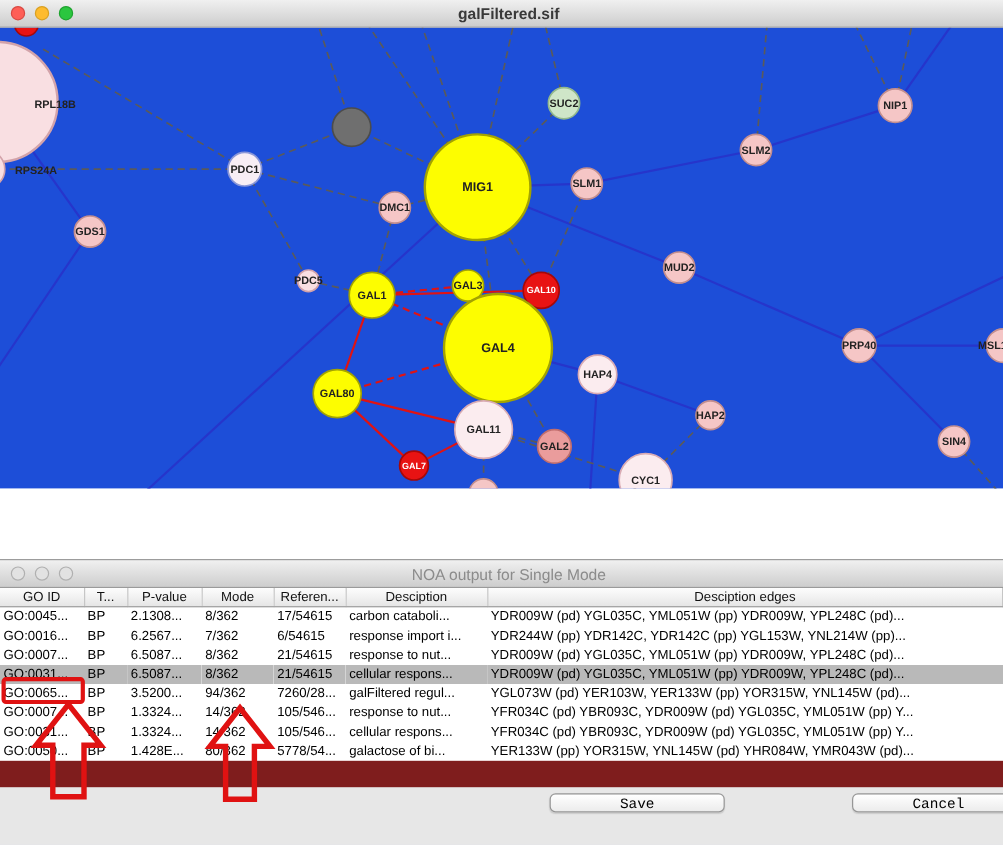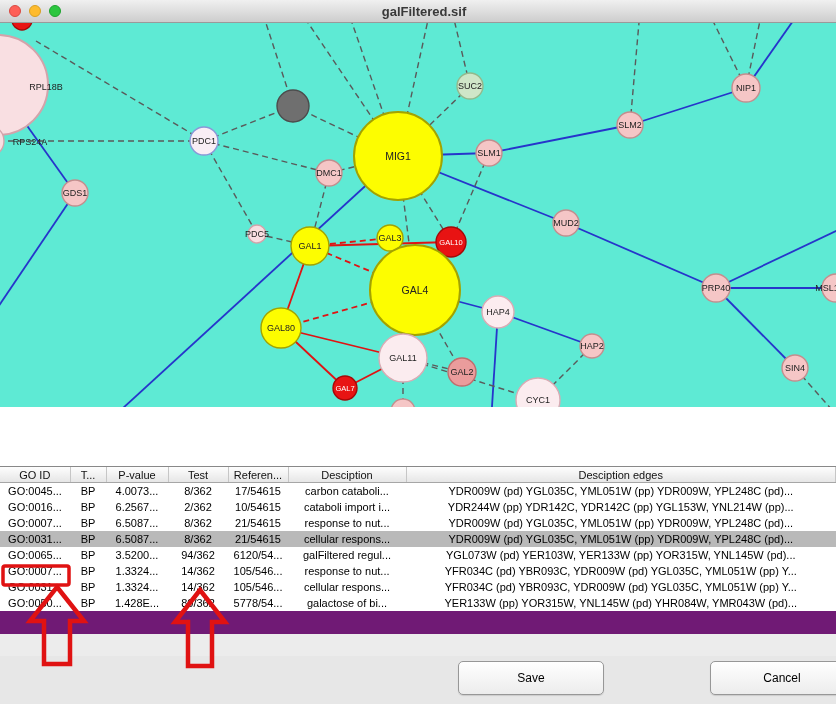--- a/index.html
+++ b/index.html
@@ -14,38 +14,38 @@
     border-bottom:1px solid #9a9a9a;position:relative;display:flex;align-items:center;}
   .traffic{display:flex;gap:8px;padding-left:9px;z-index:2;}
   .light{width:12px;height:12px;border-radius:50%;box-sizing:border-box;}
   .light.red{background:#fe5f57;border:1px solid #d94942;}
   .light.yellow{background:#febb2e;border:1px solid #d9a022;}
   .light.green{background:#2bc63f;border:1px solid #1ea32f;}
   .light.inactive{background:#e2e2e2;border:1px solid #b0b0b0;}
   .titletext{position:absolute;left:0;right:0;text-align:center;font-size:13px;
     font-weight:bold;color:#393939;pointer-events:none;margin-left:12px;}
   .titletext.dim{font-weight:normal;color:#8b8b8b;}
-  .canvas-wrap{height:384px;background:#5eead4;overflow:hidden;}
+  .canvas-wrap{height:384px;background:#1d4ed8;overflow:hidden;font-weight:bold;}
   svg text{user-select:none;}
 
   
   .window-bottom{position:absolute;top:466px;left:0;width:836px;height:238px;
     background:#ececec;border-top:1px solid #888;}
-  .content{height:167px;background:#701a75;overflow:hidden;text-align:center;}
+  .content{height:167px;background:#7f1d1d;overflow:hidden;}
   table.noa{border-collapse:collapse;table-layout:fixed;width:836px;font-size:11px;background:#fff;}
   table.noa th{height:15px;background:linear-gradient(#fdfdfd,#e6e6e6);
     border-right:1px solid #c6c6c6;border-bottom:1px solid #a6a6a6;
     font-weight:normal;font-size:11px;padding:0 2px;white-space:nowrap;overflow:hidden;color:#111;}
   table.noa td{height:16px;padding:0 3px;white-space:nowrap;overflow:hidden;
     color:#000;font-size:11px;}
   table.noa tr.selected td{background:#b9b9b9;}
   .button-bar{position:absolute;left:0;bottom:0;width:836px;height:49px;background:#e7e7e7;}
-  .mac-btn{position:absolute;top:5px;height:34px;border:1px solid #979797;border-radius:5px;
+  .mac-btn{position:absolute;top:5px;height:16px;border:1px solid #979797;border-radius:5px;
     background:linear-gradient(#ffffff,#ececec);font-size:12px;color:#000;
-    font-family:Liberation Sans, sans-serif;box-shadow:0 1px 1px rgba(0,0,0,.12);cursor:default;}
+    font-family:Liberation Mono, monospace;box-shadow:0 1px 1px rgba(0,0,0,.12);cursor:default;}
   .mac-btn.save{left:458px;width:146px;}
   .mac-btn.cancel{left:710px;width:144px;}
 
   
   .overlay{position:absolute;top:0;left:0;width:836px;height:704px;
     pointer-events:none;z-index:50;}
 </style>
 </head>
 <body>
 
@@ -171,60 +171,68 @@
         <text x="403" y="388" text-anchor="middle" dominant-baseline="central" font-size="9" fill="#222">GCY1</text>
         <circle cx="538" cy="377" r="22" fill="#fbecef" stroke="#d9abb4" stroke-width="1.4"></circle>
         <text x="538" y="377" text-anchor="middle" dominant-baseline="central" font-size="9" fill="#222">CYC1</text>
         <circle cx="490" cy="415" r="13" fill="#f5c6c6" stroke="#c38e8e" stroke-width="1.4"></circle>
         <text x="490" y="415" text-anchor="middle" dominant-baseline="central" font-size="9" fill="#222">HAP3</text>
       </svg>
   </div>
 </div>
 
 <div class="window-bottom">
+  <div class="titlebar">
+    <div class="traffic">
+      <span class="light inactive"></span>
+      <span class="light inactive"></span>
+      <span class="light inactive"></span>
+    </div>
+    <div class="titletext dim">NOA output for Single Mode</div>
+  </div>
 
   <div class="content">
     <table class="noa">
       <colgroup>
         <col style="width:70px">
           <col style="width:36px">
           <col style="width:62px">
         <col style="width:60px">
           <col style="width:60px">
           <col style="width:118px">
           <col>
       </colgroup>
       <thead>
           <tr>
             <th>GO ID</th>
             <th>T...</th>
             <th>P-value</th>
-            <th>Test</th>
+            <th>Mode</th>
             <th>Referen...</th>
             <th>Desciption</th>
             <th>Desciption edges</th>
           </tr>
         </thead>
       <tbody>
           <tr>
             <td>GO:0045...</td>
             <td>BP</td>
-            <td>4.0073...</td>
+            <td>2.1308...</td>
             <td>8/362</td>
             <td>17/54615</td>
             <td>carbon cataboli...</td>
             <td>YDR009W (pd) YGL035C, YML051W (pp) YDR009W, YPL248C (pd)...</td>
           </tr>
           <tr>
             <td>GO:0016...</td>
             <td>BP</td>
             <td>6.2567...</td>
-            <td>2/362</td>
-            <td>10/54615</td>
-            <td>cataboli import i...</td>
+            <td>7/362</td>
+            <td>6/54615</td>
+            <td>response import i...</td>
             <td>YDR244W (pp) YDR142C, YDR142C (pp) YGL153W, YNL214W (pp)...</td>
           </tr>
           <tr>
             <td>GO:0007...</td>
             <td>BP</td>
             <td>6.5087...</td>
             <td>8/362</td>
             <td>21/54615</td>
             <td>response to nut...</td>
             <td>YDR009W (pd) YGL035C, YML051W (pp) YDR009W, YPL248C (pd)...</td>
@@ -236,21 +244,21 @@
             <td>8/362</td>
             <td>21/54615</td>
             <td>cellular respons...</td>
             <td>YDR009W (pd) YGL035C, YML051W (pp) YDR009W, YPL248C (pd)...</td>
           </tr>
           <tr>
             <td>GO:0065...</td>
             <td>BP</td>
             <td>3.5200...</td>
             <td>94/362</td>
-            <td>6120/54...</td>
+            <td>7260/28...</td>
             <td>galFiltered regul...</td>
             <td>YGL073W (pd) YER103W, YER133W (pp) YOR315W, YNL145W (pd)...</td>
           </tr>
           <tr>
             <td>GO:0007...</td>
             <td>BP</td>
             <td>1.3324...</td>
             <td>14/362</td>
             <td>105/546...</td>
             <td>response to nut...</td>

